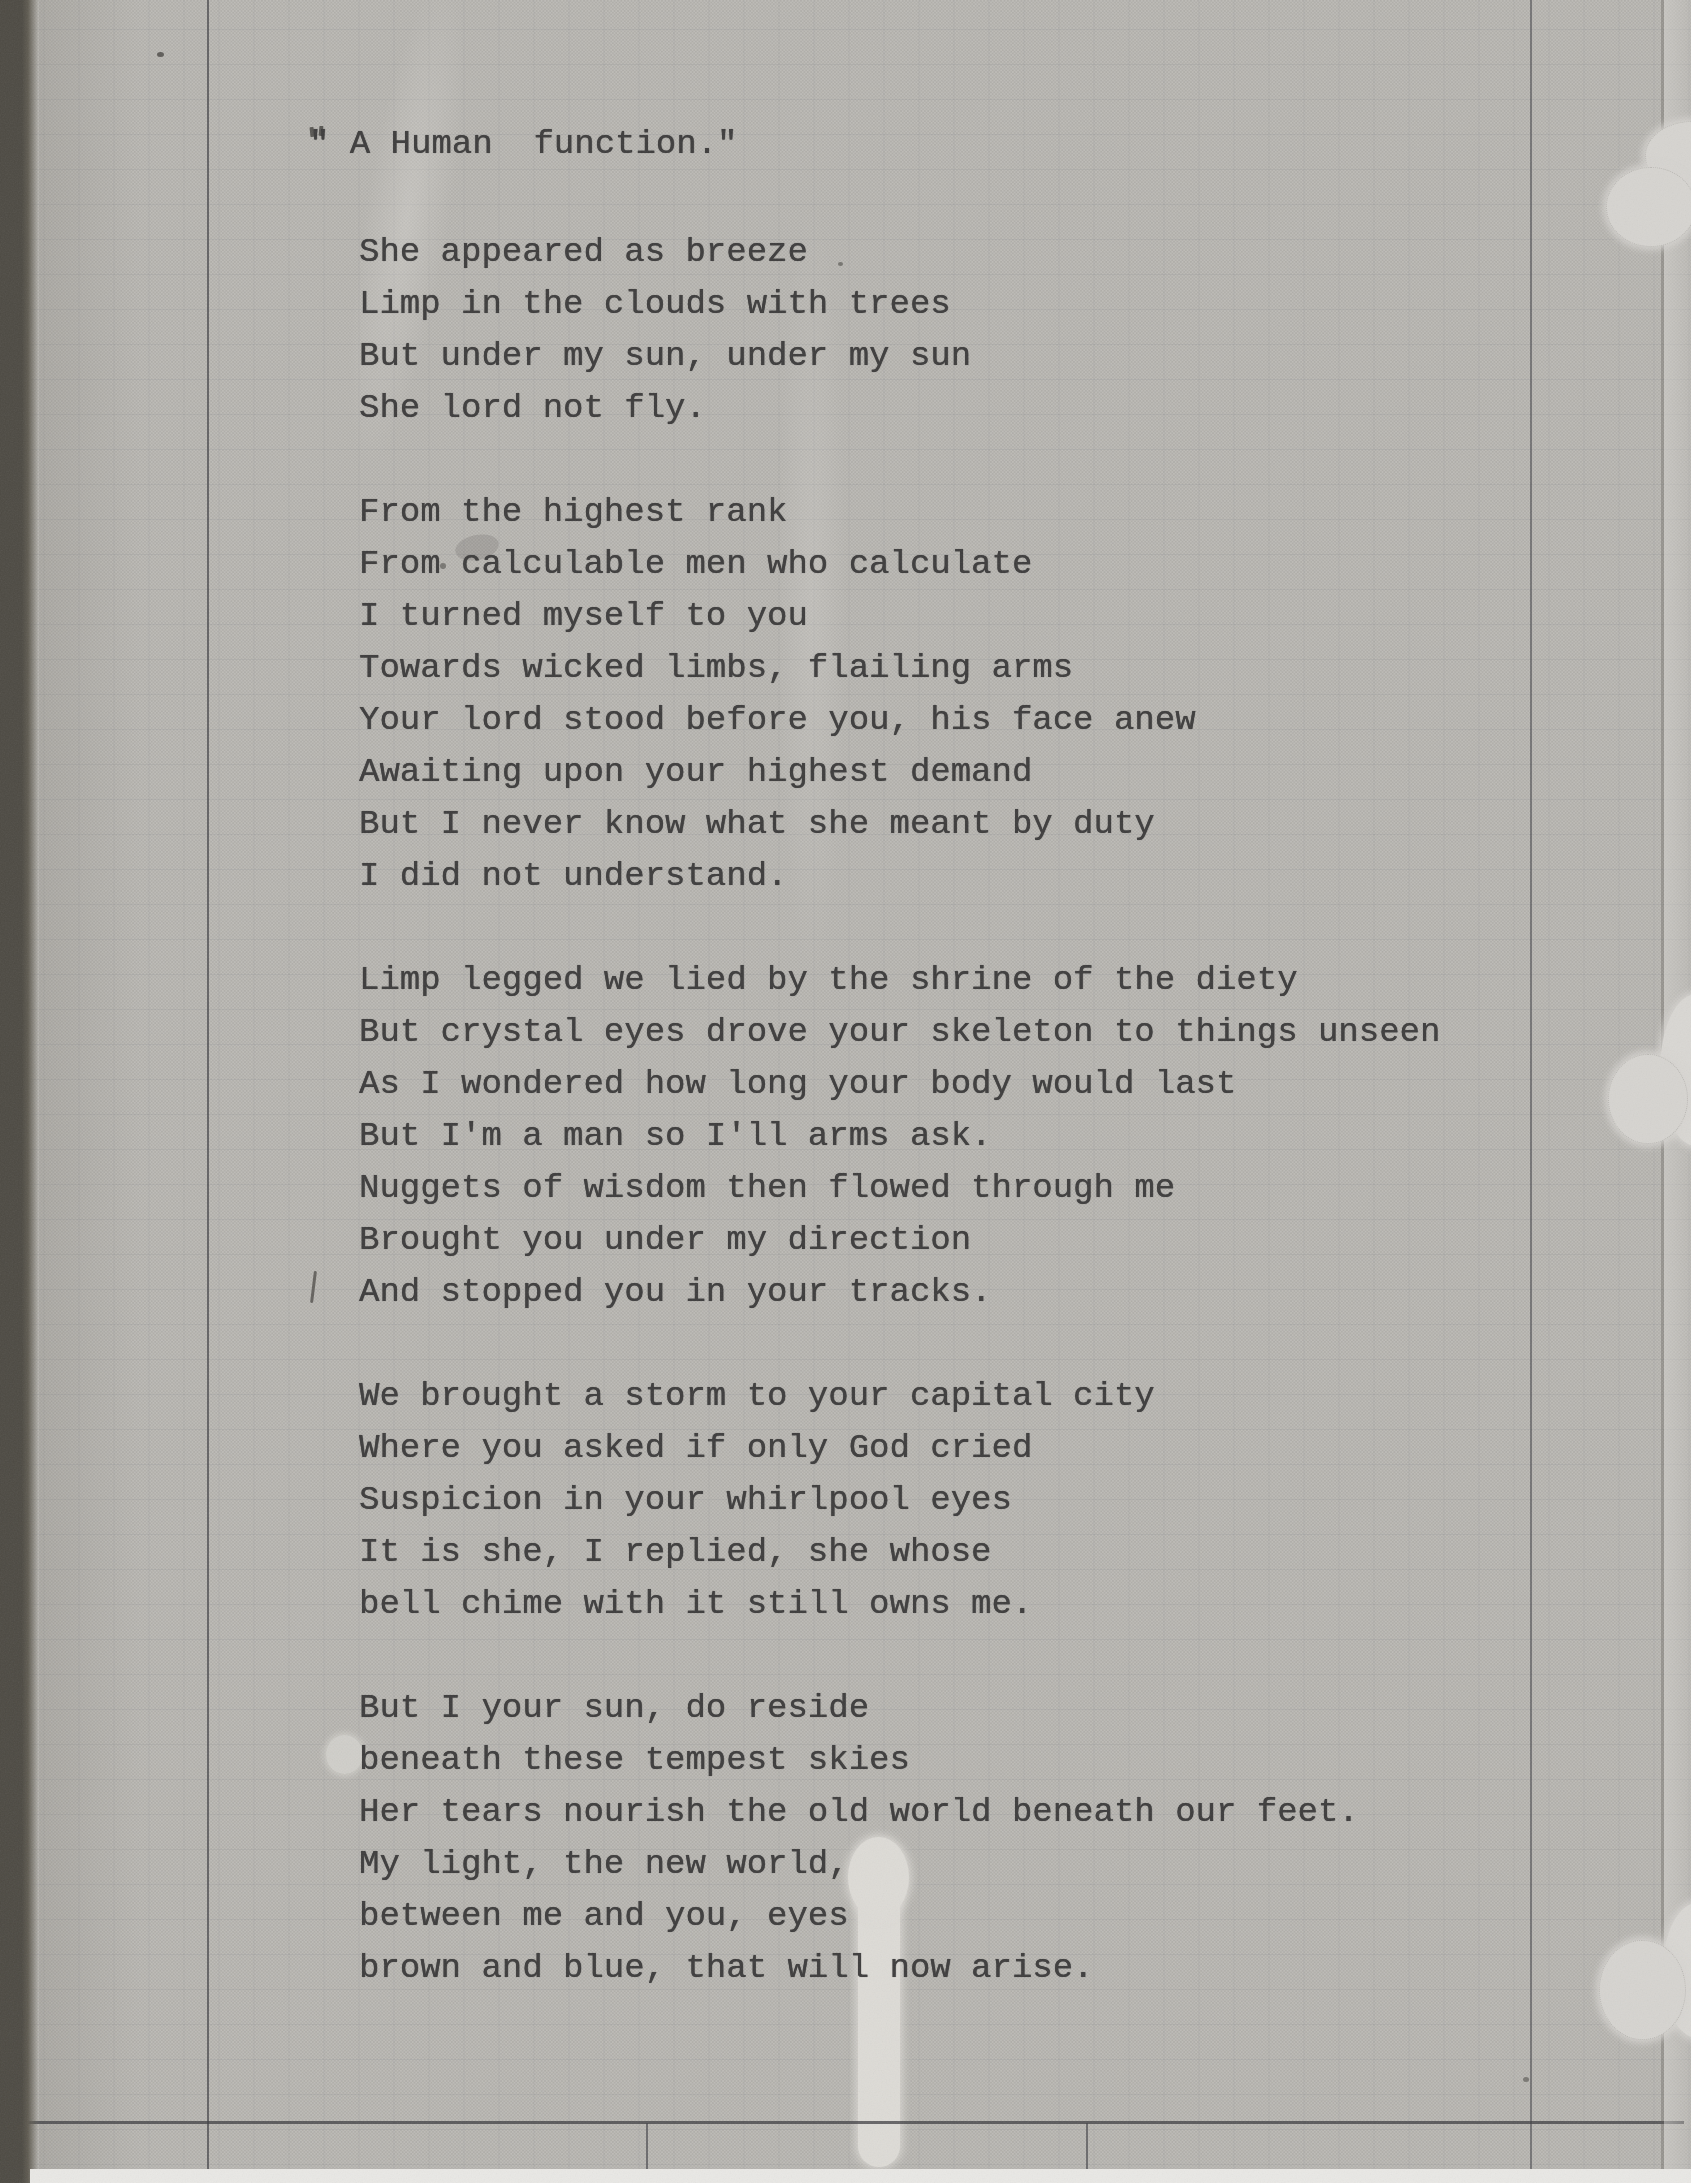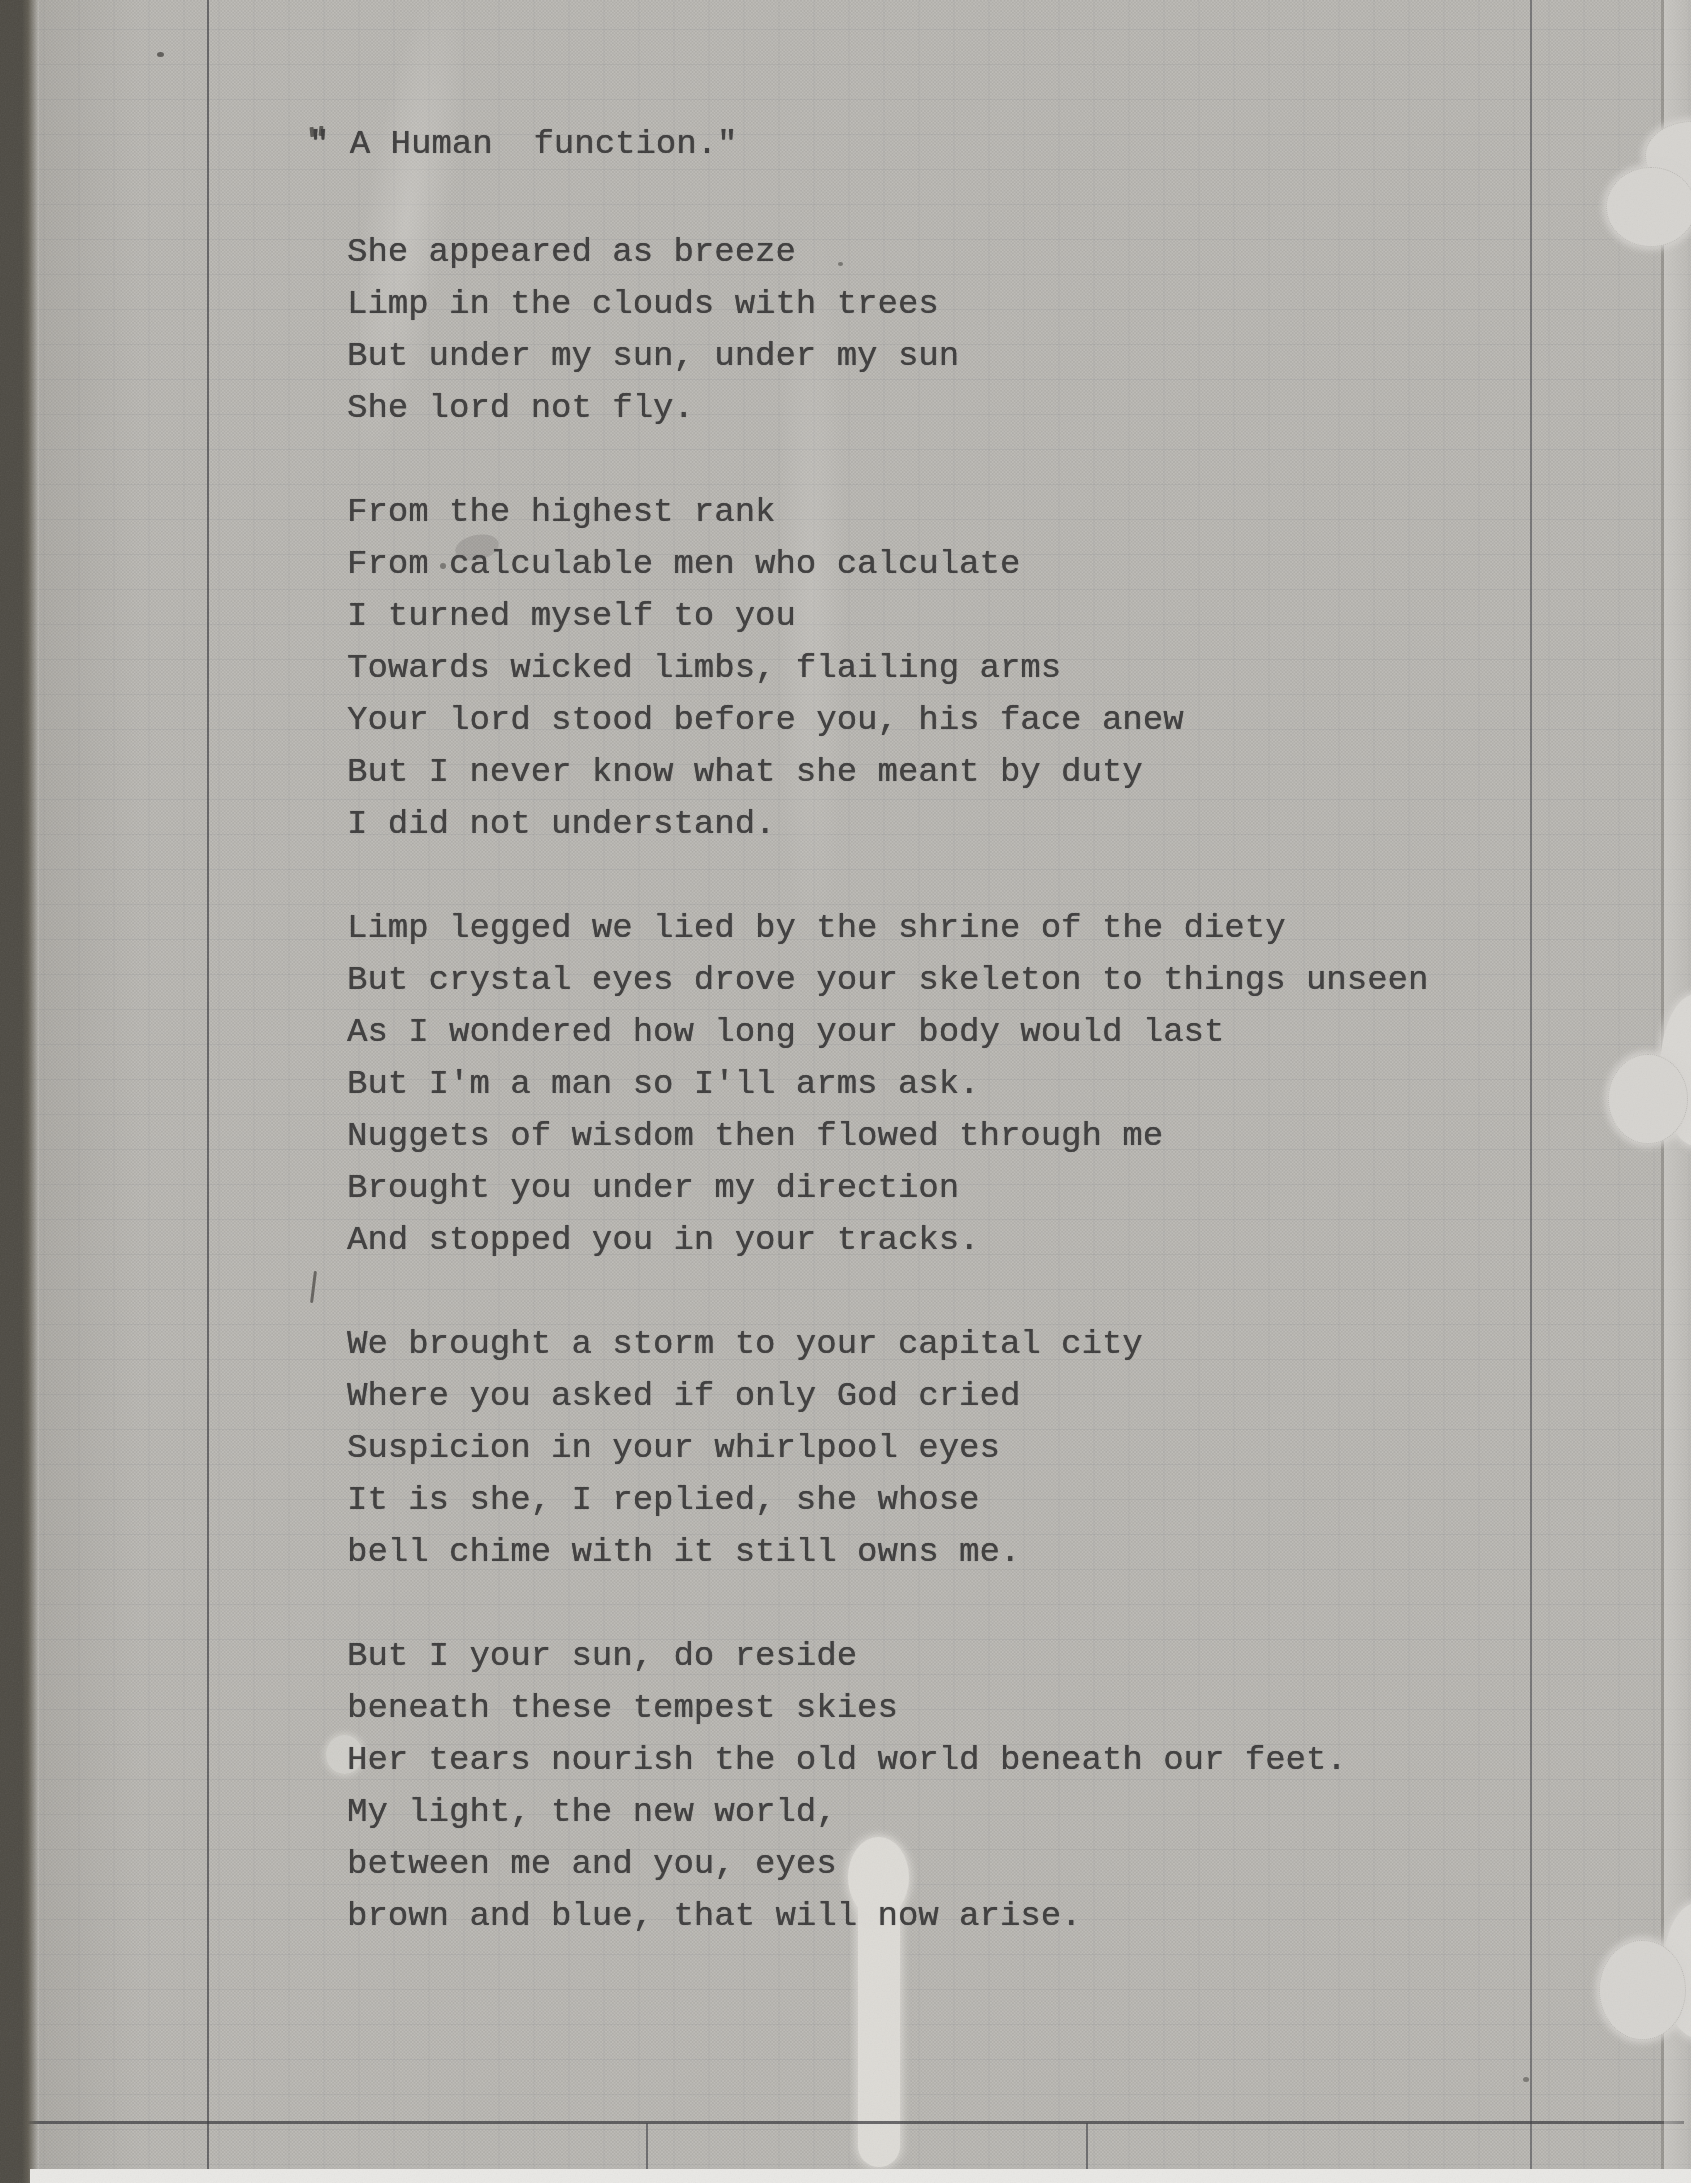--- a/index.html
+++ b/index.html
@@ -51,21 +51,21 @@
   .noise{left:0;top:0;z-index:20;pointer-events:none;opacity:.55;}
 
   .title{
     left:309px;top:118px;height:52px;line-height:52px;
     font-size:34px;color:#3d3c3c;white-space:pre;z-index:9;
     text-shadow:0 0 0.8px rgba(48,48,48,.8), 0.4px 0.4px 0 rgba(70,70,70,.35);
   }
   .poem{left:347px;top:226px;z-index:9;color:#3d3c3c;font-size:34px;}
   .stanza{margin-bottom:52px;}
   .line{height:52px;line-height:52px;white-space:pre;
-    text-shadow:0 0 0.8px rgba(48,48,48,.8), 0.4px 0.4px 0 rgba(70,70,70,.35);}
+    text-shadow:0 0 0.8px rgba(48,48,48,.8), 0.4px 0.4px 0 rgba(70,70,70,.35);margin-left:12px;}
 </style>
 </head>
 <body>
 
 <div class="paper"></div>
 
 <div class="abs shade-left"></div>
 <div class="abs light-streak-1"></div>
 <div class="abs light-streak-2"></div>
 <div class="abs crease-right"></div>
@@ -106,20 +106,21 @@
       <div class="line">Limp in the clouds with trees</div>
       <div class="line">But under my sun, under my sun</div>
       <div class="line">She lord not fly.</div>
     </div>
     <div class="stanza">
       <div class="line">From the highest rank</div>
       <div class="line">From calculable men who calculate</div>
       <div class="line">I turned myself to you</div>
       <div class="line">Towards wicked limbs, flailing arms</div>
       <div class="line">Your lord stood before you, his face anew</div>
+      <div class="line">Awaiting upon your highest demand</div>
       <div class="line">But I never know what she meant by duty</div>
       <div class="line">I did not understand.</div>
     </div>
     <div class="stanza">
       <div class="line">Limp legged we lied by the shrine of the diety</div>
       <div class="line">But crystal eyes drove your skeleton to things unseen</div>
       <div class="line">As I wondered how long your body would last</div>
       <div class="line">But I'm a man so I'll arms ask.</div>
       <div class="line">Nuggets of wisdom then flowed through me</div>
       <div class="line">Brought you under my direction</div>

